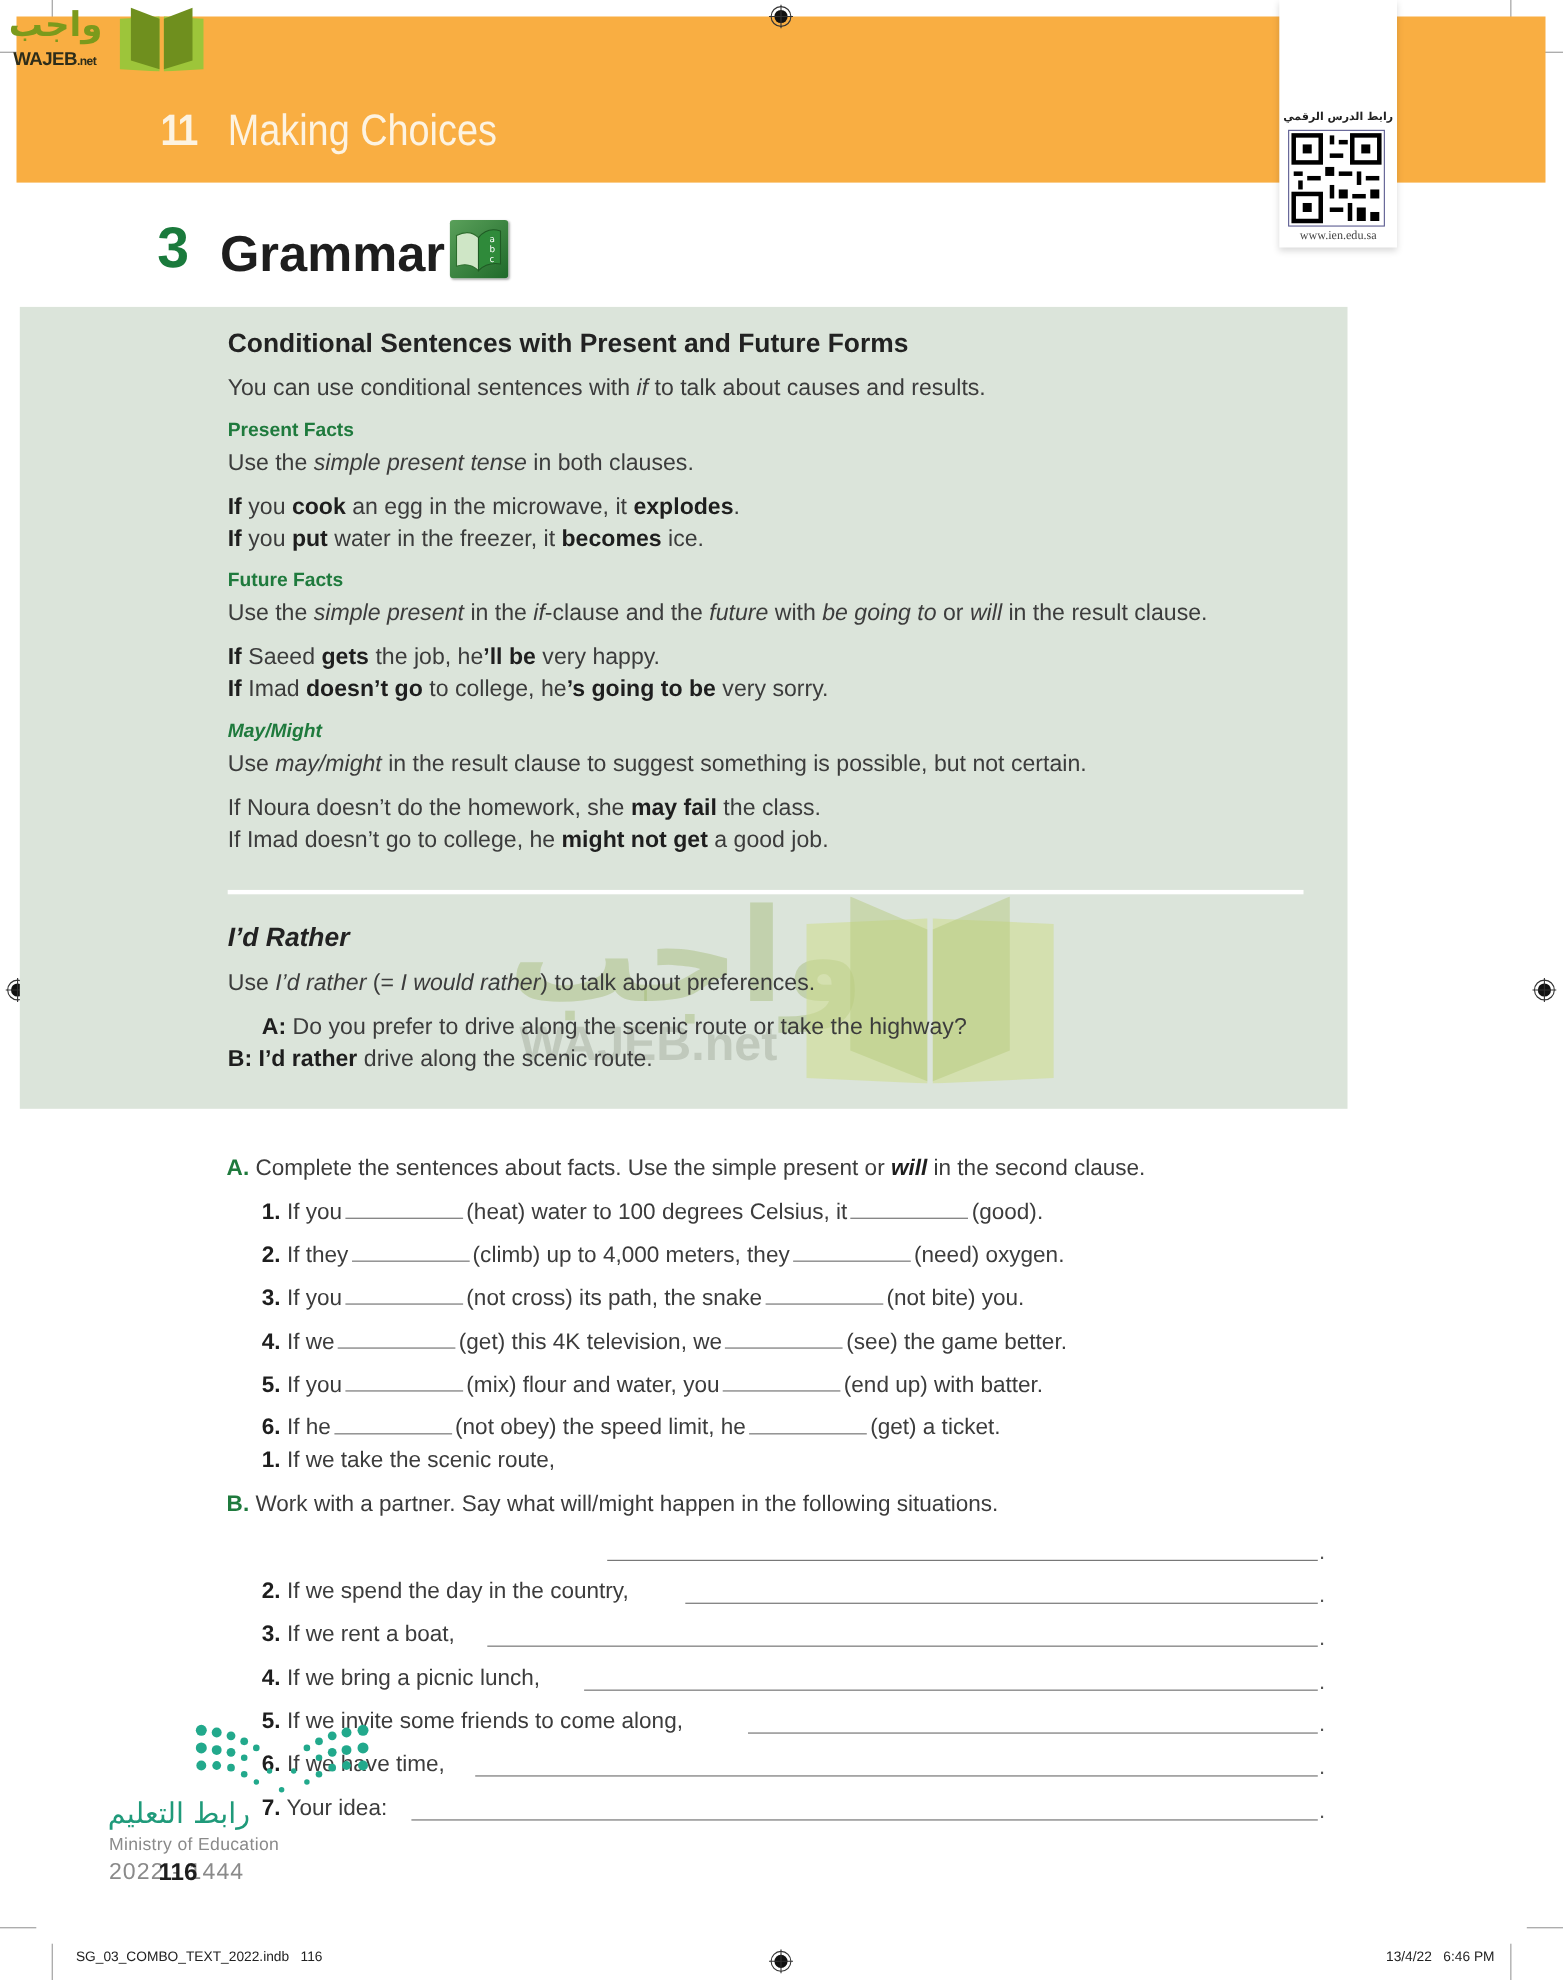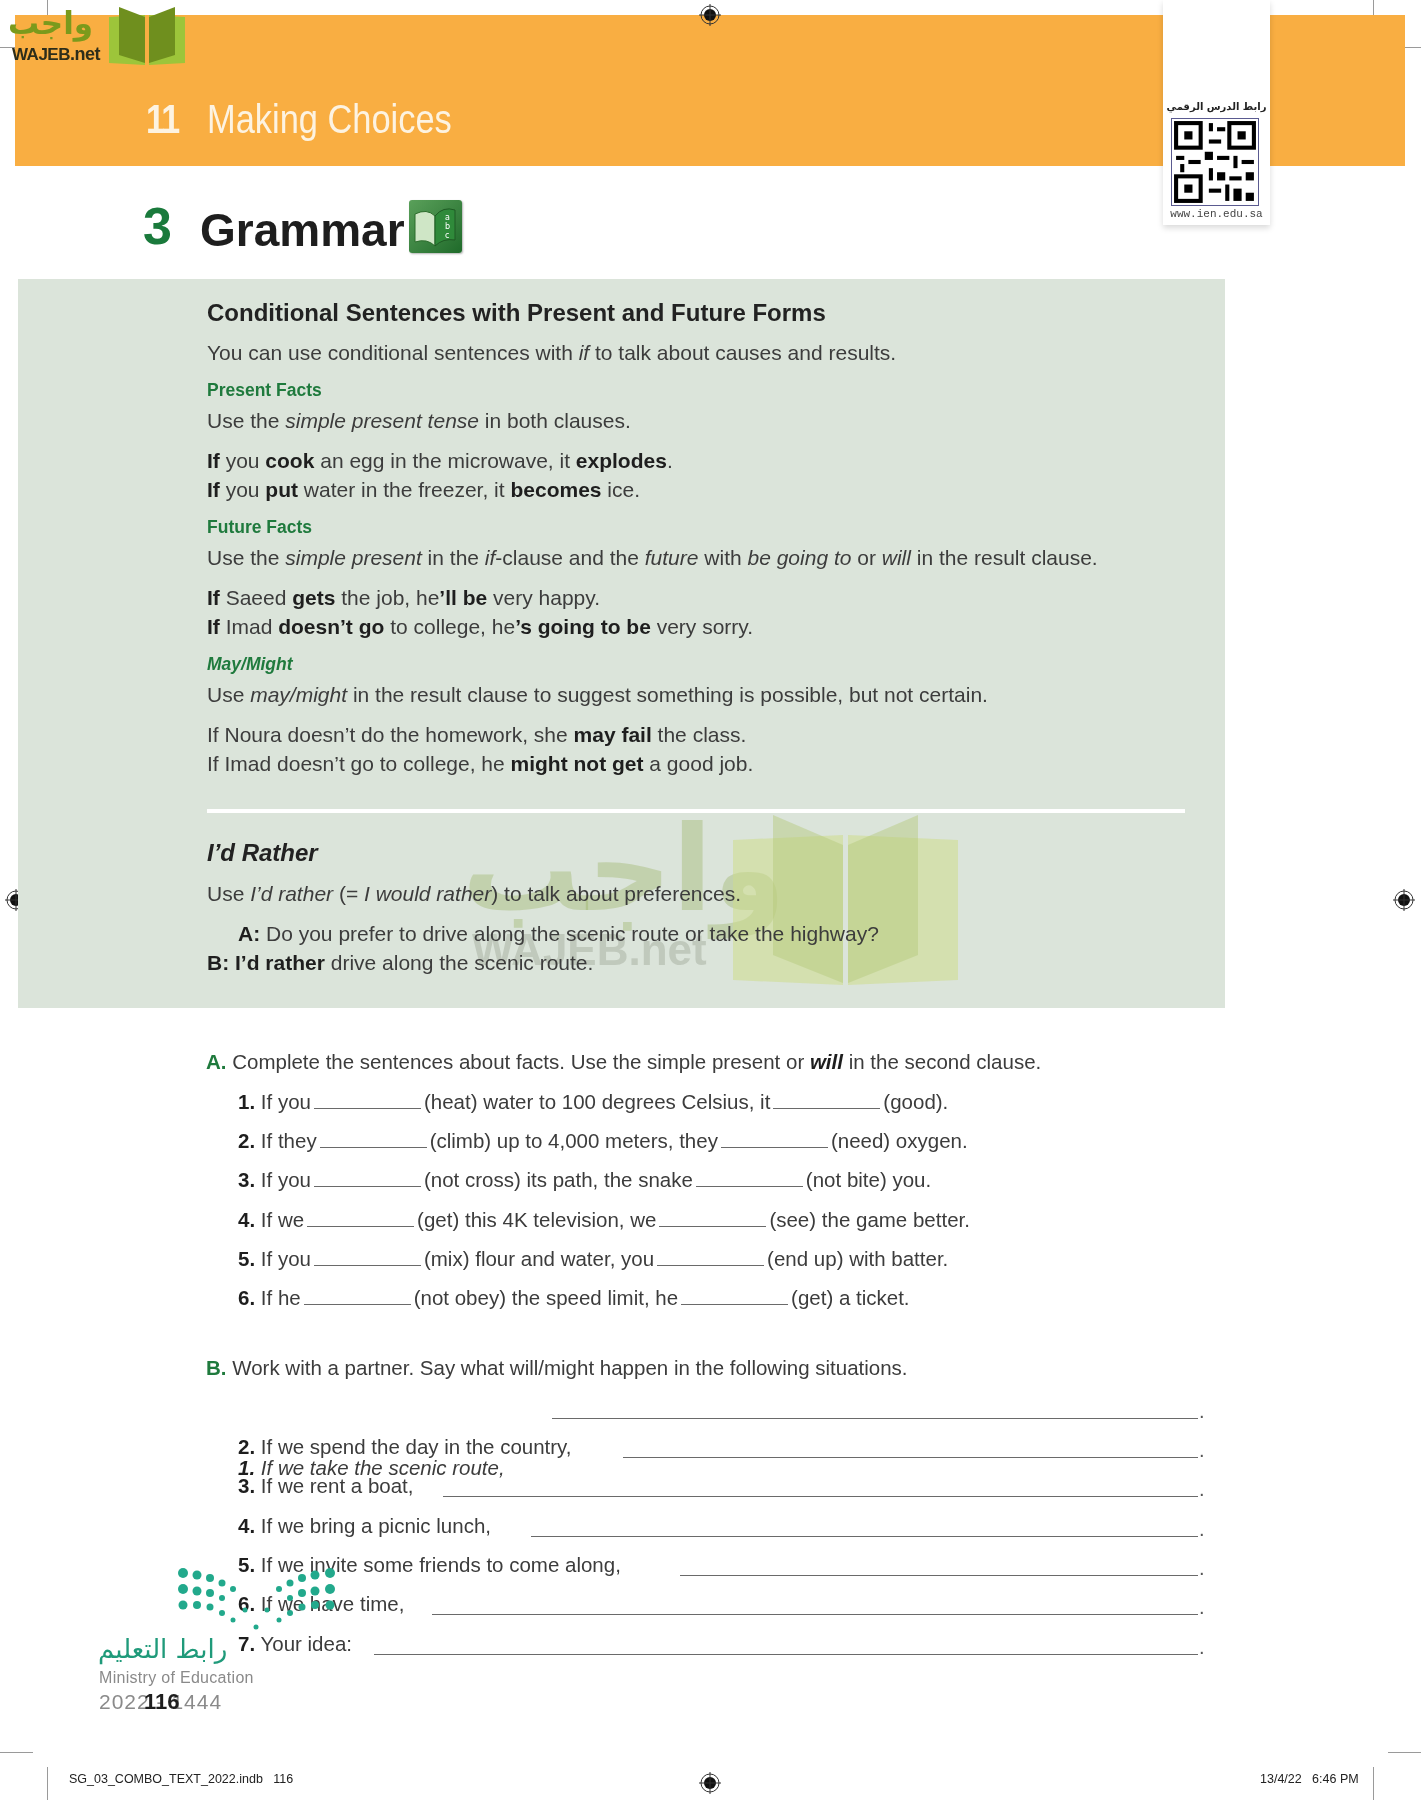--- a/index.html
+++ b/index.html
@@ -16,26 +16,26 @@
 
   
   .header-bar { left: 15px; top: 15px; width: 1390px; height: 151px; background: #f9ae42; }
   .chapter-num { left: 146px; top: 97px; font-family: "Liberation Sans", sans-serif; font-size: 40px; color: #fdf3e1; font-weight: bold; letter-spacing: -2px; transform: scaleX(0.85); transform-origin: left; }
   .chapter-title { left: 207px; top: 97px; font-family: "Liberation Sans", sans-serif; font-size: 40px; color: #fdf3e1; transform: scaleX(0.86); transform-origin: left; white-space: nowrap; }
 
   
   .qr-card { left: 1163px; top: 0; width: 107px; height: 225px; background: #fff; box-shadow: 0 3px 6px rgba(0,0,0,0.15); }
   .qr-label { left: 0; top: 101px; width: 107px; text-align: center; font-size: 10px; font-weight: bold; color: #222; font-family: "DejaVu Sans", sans-serif; direction: rtl; }
   .qr-box { left: 8px; top: 118px; width: 88px; height: 88px; border: 1px solid #5a5a90; background: #fff; }
-  .qr-url { left: 0; top: 208px; width: 107px; text-align: center; font-family: Liberation Mono, monospace; font-size: 11px; color: #444; }
+  .qr-url { left: 0; top: 208px; width: 107px; text-align: center; font-family: Liberation Serif, serif; font-size: 11px; color: #444; }
 
   
   .logo-arabic { left: 8px; top: 5px; font-family: "DejaVu Sans", sans-serif; font-size: 31px; font-weight: bold; color: #7b9a1c; direction: rtl; }
   .logo-latin { left: 12px; top: 44px; font-family: "Liberation Sans", sans-serif; font-size: 17px; font-weight: bold; color: #2d2d1a; letter-spacing: -0.5px; }
-  .logo-latin small { font-size: 18px; }
+  .logo-latin small { font-size: 11px; }
 
   
   .sec-num { left: 143px; top: 196px; font-size: 52px; font-weight: bold; color: #1a7a3c; }
   .sec-title { left: 200px; top: 203px; font-size: 46px; font-weight: bold; color: #1e1e1e; }
   .sec-icon { left: 409px; top: 200px; width: 53px; height: 53px; background: linear-gradient(135deg, #5aa05a, #1f6a2a); border-radius: 3px; box-shadow: 1px 1px 2px rgba(0,0,0,0.3); }
 
   
   .grammar-box { left: 18px; top: 279px; width: 1207px; height: 729px; background: #dbe4da; }
   .gb-text { position: absolute; left: 207px; font-size: 21px; color: #3c3c3c; white-space: nowrap; }
   .gb-head { font-size: 24px; font-weight: bold; color: #222; }
@@ -202,21 +202,21 @@
 
 <div class="ex-text" style="left:238px;top:1090px;"><span class="num">1.</span><span> If you</span><span class="blank"></span><span>(heat) water to 100 degrees Celsius, it</span><span class="blank"></span><span>(good).</span></div>
 <div class="ex-text" style="left:238px;top:1129px;"><span class="num">2.</span><span> If they</span><span class="blank"></span><span>(climb) up to 4,000 meters, they</span><span class="blank"></span><span>(need) oxygen.</span></div>
 <div class="ex-text" style="left:238px;top:1168px;"><span class="num">3.</span><span> If you</span><span class="blank"></span><span>(not cross) its path, the snake</span><span class="blank"></span><span>(not bite) you.</span></div>
 <div class="ex-text" style="left:238px;top:1208px;"><span class="num">4.</span><span> If we</span><span class="blank"></span><span>(get) this 4K television, we</span><span class="blank"></span><span>(see) the game better.</span></div>
 <div class="ex-text" style="left:238px;top:1247px;"><span class="num">5.</span><span> If you</span><span class="blank"></span><span>(mix) flour and water, you</span><span class="blank"></span><span>(end up) with batter.</span></div>
 <div class="ex-text" style="left:238px;top:1286px;"><span class="num">6.</span><span> If he</span><span class="blank"></span><span>(not obey) the speed limit, he</span><span class="blank"></span><span>(get) a ticket.</span></div>
 
 <div class="ex-text" style="left:206px;top:1356px;"><span class="ex-letter">B.</span><span> Work with a partner. Say what will/might happen in the following situations.</span></div>
 
-<div class="ex-text" style="left:238px;top:1456px;font-style:italic;"><span class="num">1.</span><span> If we take the scenic route,</span></div>
+<div class="ex-text" style="left:238px;top:1316px;"><span class="num">1.</span><span> If we take the scenic route,</span></div>
 <div class="answer-line" style="left:552px;top:1418px;width:646px;"></div>
 <div class="answer-dot" style="left:1199px;top:1400px;">.</div>
 
 <div class="ex-text" style="left:238px;top:1435px;"><span class="num">2.</span><span> If we spend the day in the country,</span></div>
 <div class="answer-line" style="left:623px;top:1457px;width:575px;"></div>
 <div class="answer-dot" style="left:1199px;top:1439px;">.</div>
 
 <div class="ex-text" style="left:238px;top:1474px;"><span class="num">3.</span><span> If we rent a boat,</span></div>
 <div class="answer-line" style="left:443px;top:1496px;width:755px;"></div>
 <div class="answer-dot" style="left:1199px;top:1478px;">.</div>

